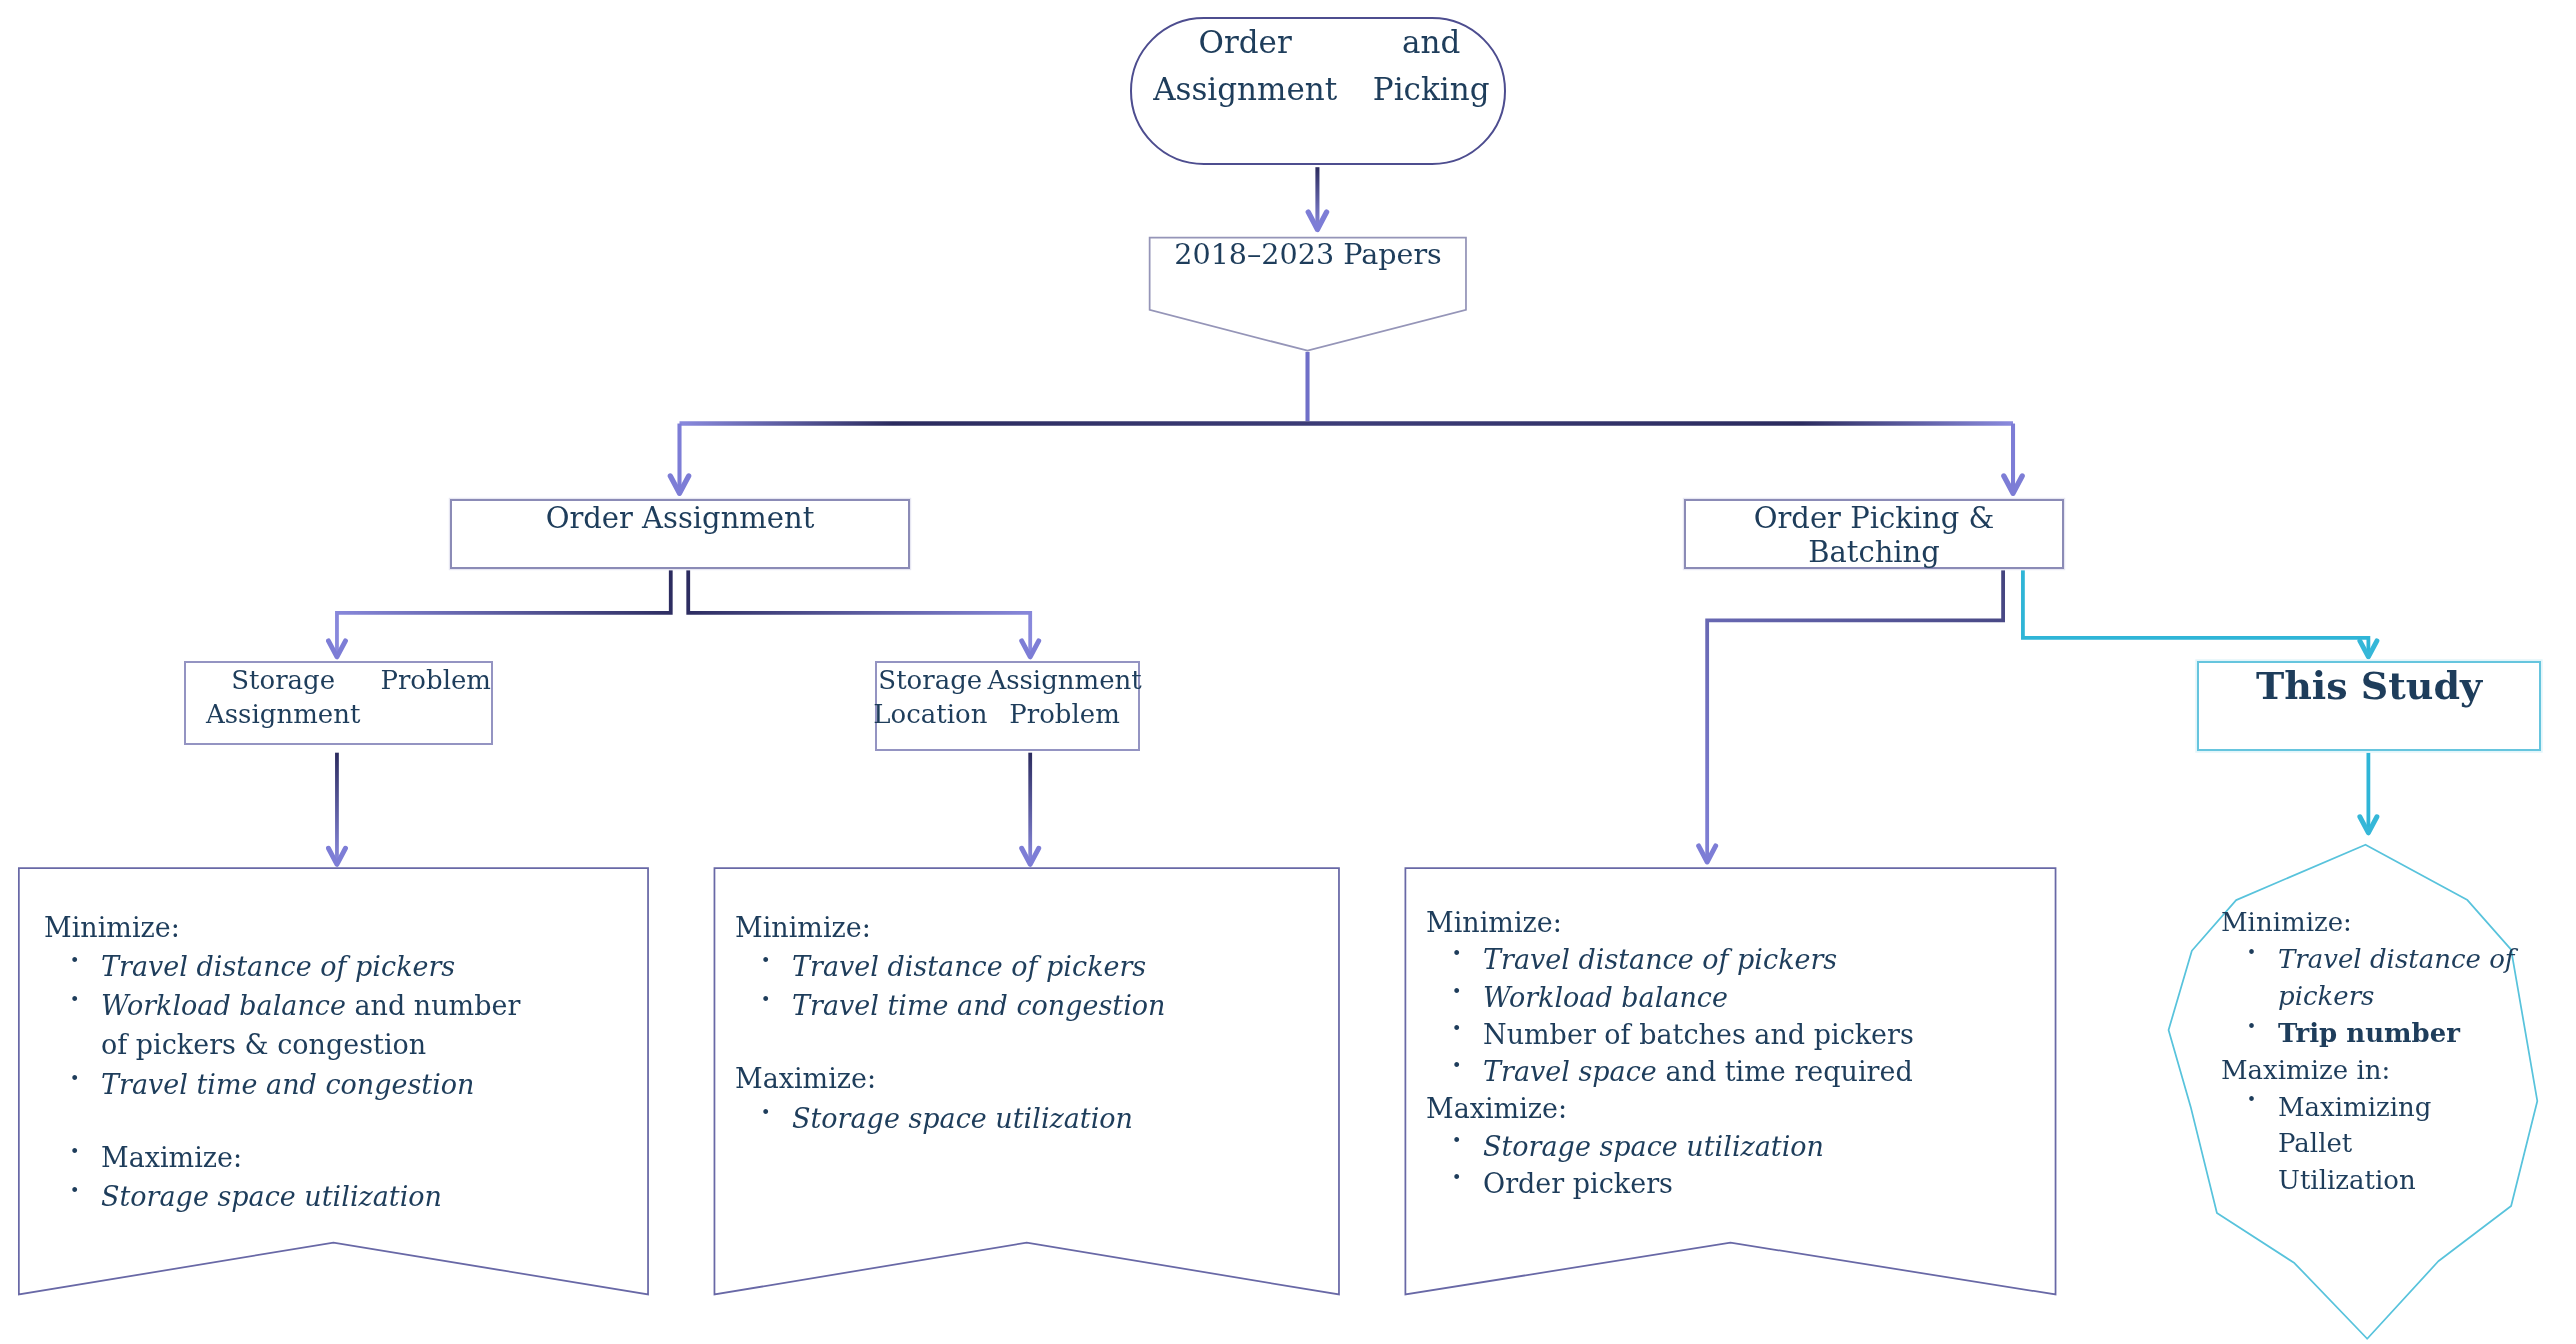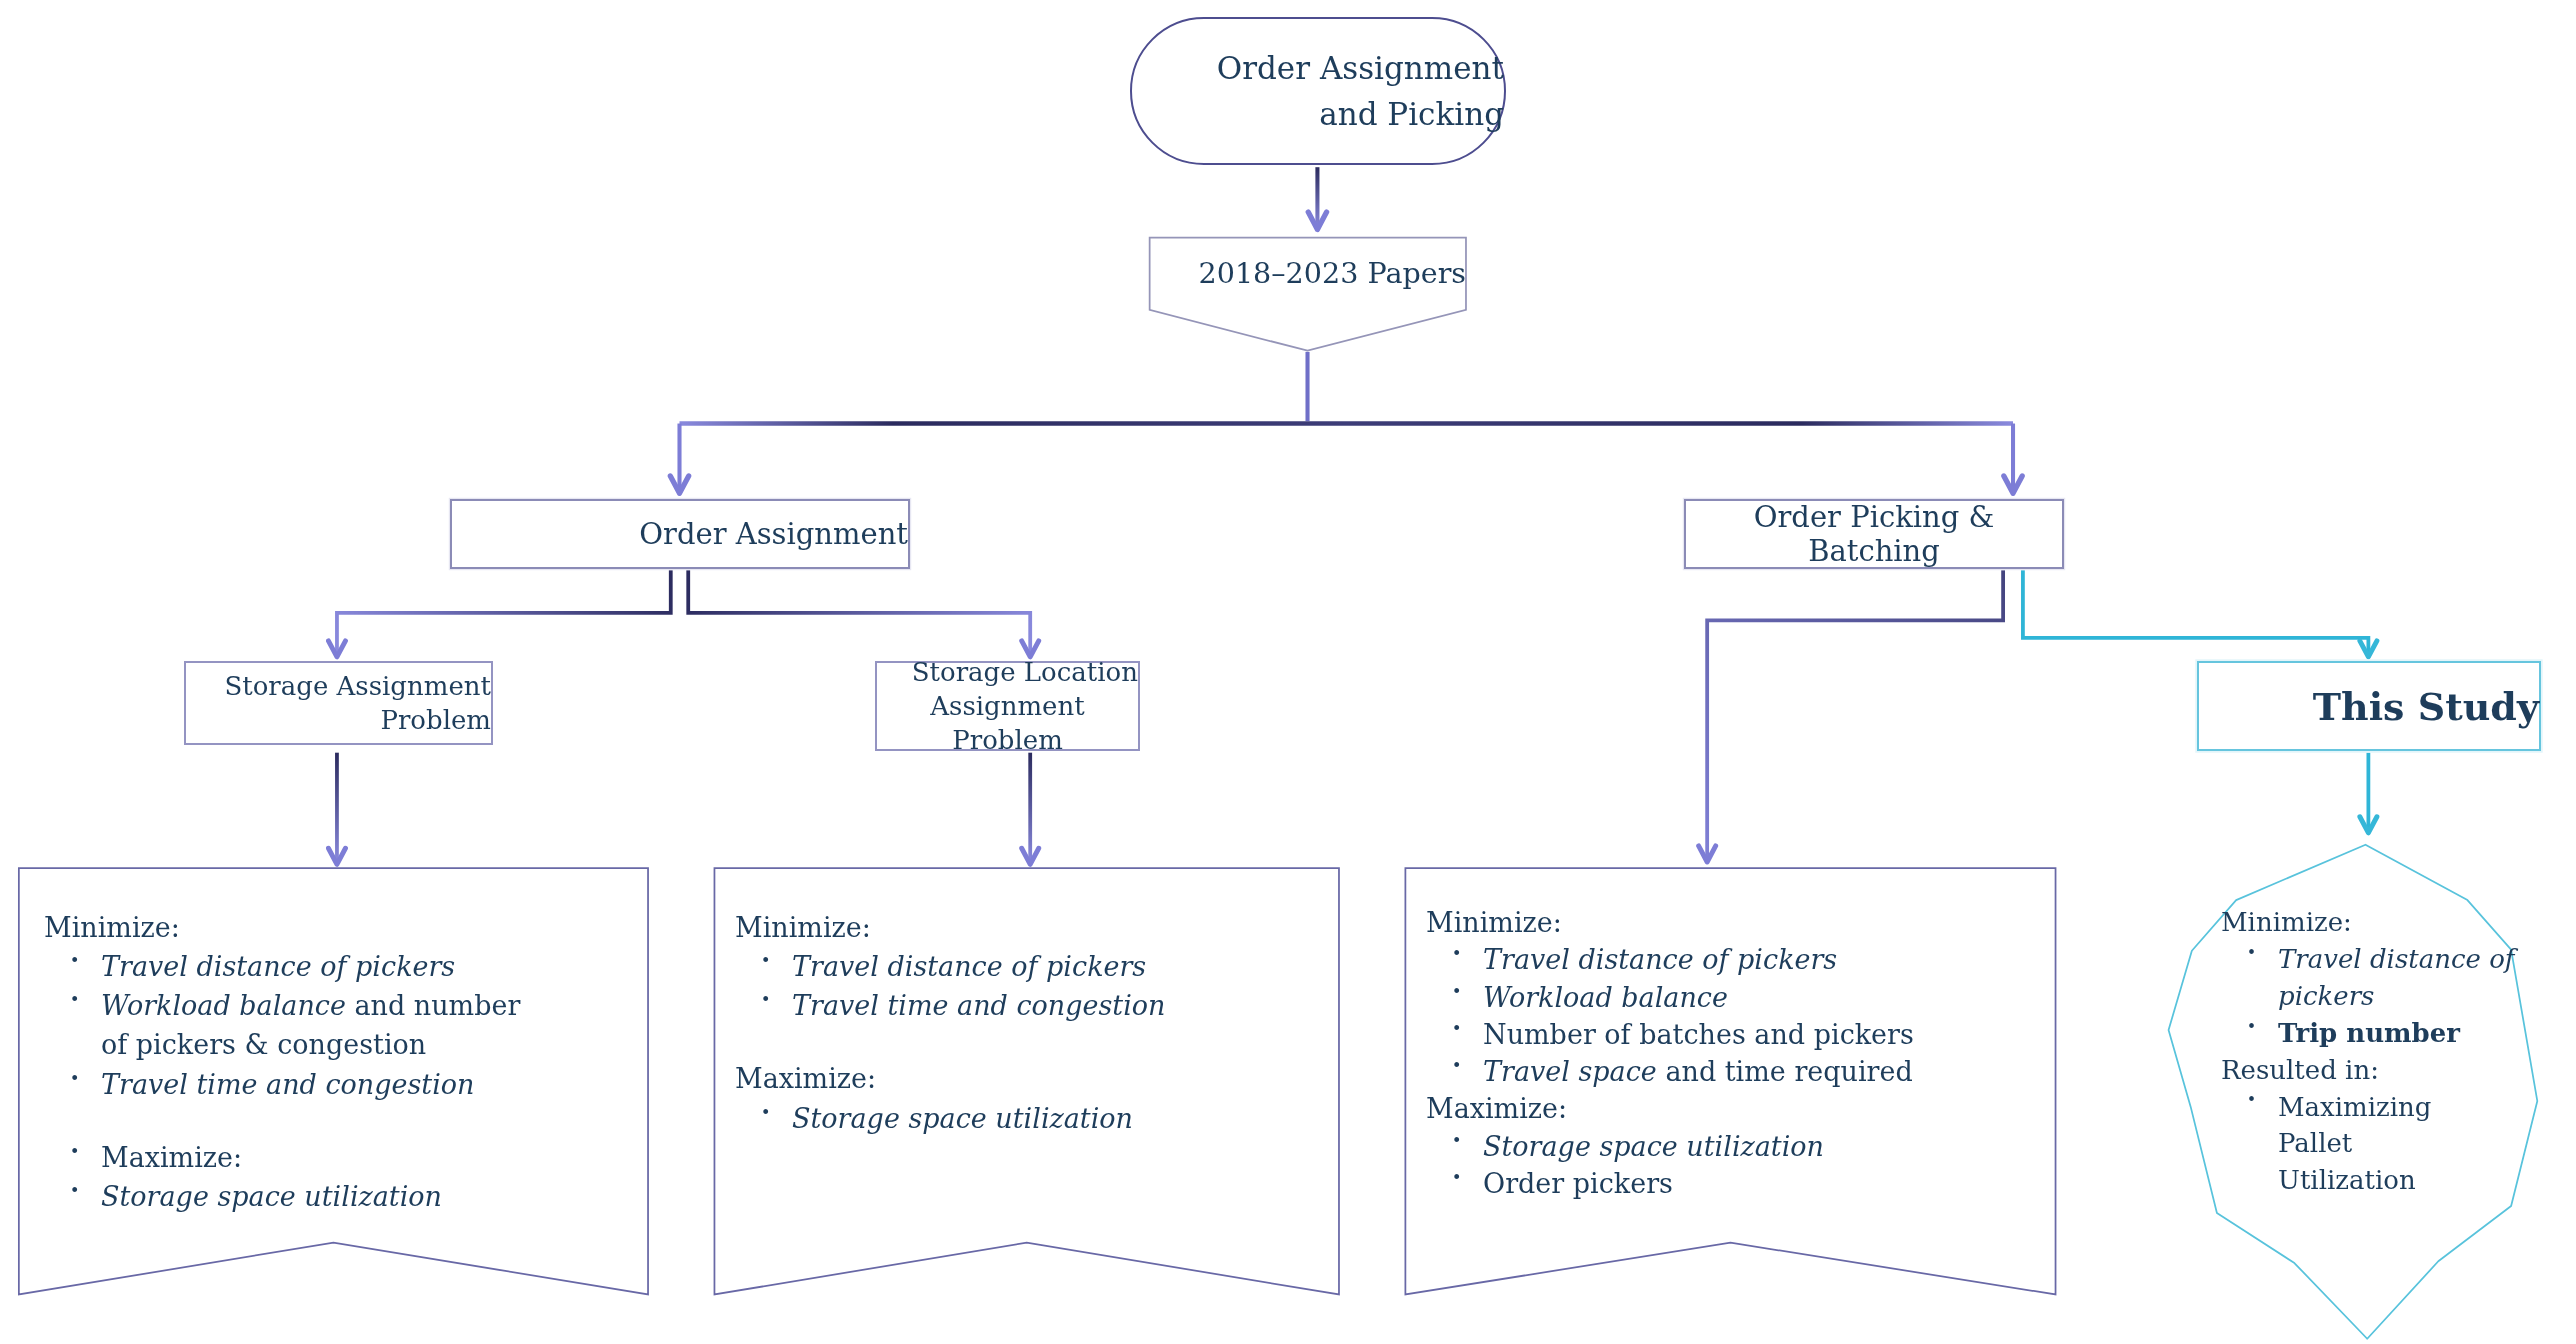--- a/index.html
+++ b/index.html
@@ -3,21 +3,21 @@
 <meta charset="utf-8">
 <title>Diagram</title>
 <style>
   html,body{margin:0;padding:0;background:#ffffff;}
   #canvas{
     position:relative;width:2576px;height:1344px;background:#ffffff;
     font-family:"DejaVu Serif","Liberation Serif",serif;color:#1e3d5b;overflow:hidden;
   }
   #shape-layer{position:absolute;left:0;top:0;}
   .node{
-    position:absolute;display:flex;flex-direction:column;align-items:flex-end;justify-content:center;
+    position:absolute;display:flex;flex-direction:row;align-items:flex-start;justify-content:center;
     text-align:center;background:#ffffff;box-sizing:border-box;
   }
   .stadium{border:2.3px solid #4d4d8f;border-radius:77px;font-size:31px;line-height:1.5;}
   .rectbox{border:2.9px solid #8b8bb6;font-size:29px;box-shadow:0 0 0 1.2px #e7e7f2;}
   .smallbox{border:2.3px solid #9494c2;font-size:26px;line-height:1.32;}
   .studybox{border:2.9px solid #66c5de;font-size:38px;font-weight:bold;box-shadow:0 0 0 1.7px #e3f5fa;}
   .pentalabel{font-size:28.6px;background:transparent;}
   .bt{position:absolute;font-size:27px;line-height:1.45;}
   .bt-head{margin:0;}
   .bt-list{list-style:none;margin:0;padding:0 0 0 20px;}
@@ -198,21 +198,21 @@
   <div class="bt star" style="left:2221px;top:904px;width:291px;">
     <p class="bt-head">Minimize:</p>
     <ul class="bt-list star-list">
       <li>
         <em>Travel distance of pickers</em>
       </li>
       <li>
         <strong>Trip number</strong>
       </li>
     </ul>
-    <p class="bt-head">Resulted in:</p>
+    <p class="bt-head">Maximize in:</p>
     <ul class="bt-list res-list">
       <li>
         <span>Maximizing Pallet Utilization</span>
       </li>
     </ul>
   </div>
 
 </div>
 
 

